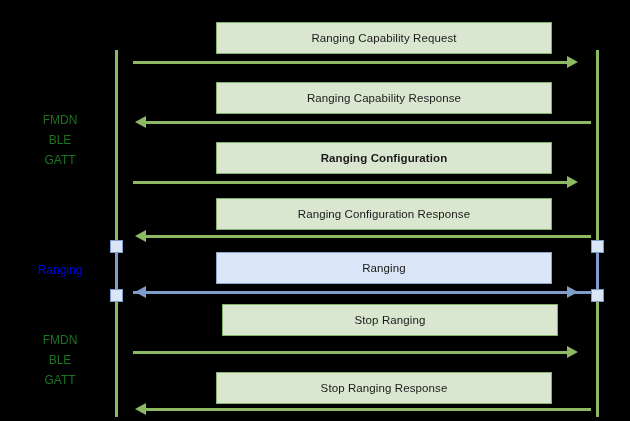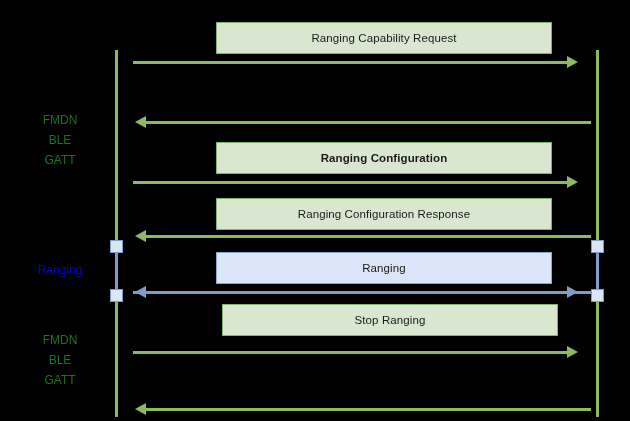--- a/index.html
+++ b/index.html
@@ -136,20 +136,21 @@
   <div class="phase-label" style="top:330px;">FMDN
 BLE
 GATT</div>
 
   <div class="msgbox" style="top:22px;">Ranging Capability Request</div>
   <div class="arrow right" style="left:133px; top:56px; width:445px;">
     <div class="shaft" style="left:0; width:434px;"></div>
     <div class="head" style="left:434px;"></div>
   </div>
 
+  <div class="msgbox" style="top:82px;">Ranging Capability Response</div>
   <div class="arrow left" style="left:135px; top:116px; width:456px;">
     <div class="head" style="left:0;"></div>
     <div class="shaft" style="left:11px; width:445px;"></div>
   </div>
 
   <div class="msgbox" style="top:142px;font-weight:bold;">Ranging Configuration</div>
   <div class="arrow right" style="left:133px; top:176px; width:445px;">
     <div class="shaft" style="left:0; width:434px;"></div>
     <div class="head" style="left:434px;"></div>
   </div>
@@ -169,18 +170,19 @@
     <div class="shaft" style="left:0; width:434px;"></div>
     <div class="head" style="left:434px;"></div>
   </div>
 
   <div class="msgbox" style="top:304px;margin-left:6px;">Stop Ranging</div>
   <div class="arrow right" style="left:133px; top:346px; width:445px;">
     <div class="shaft" style="left:0; width:434px;"></div>
     <div class="head" style="left:434px;"></div>
   </div>
 
+  <div class="msgbox" style="top:372px;">Stop Ranging Response</div>
   <div class="arrow left" style="left:135px; top:403px; width:456px;">
     <div class="head" style="left:0;"></div>
     <div class="shaft" style="left:11px; width:445px;"></div>
   </div>
 
 </div>
 
 </body></html>

